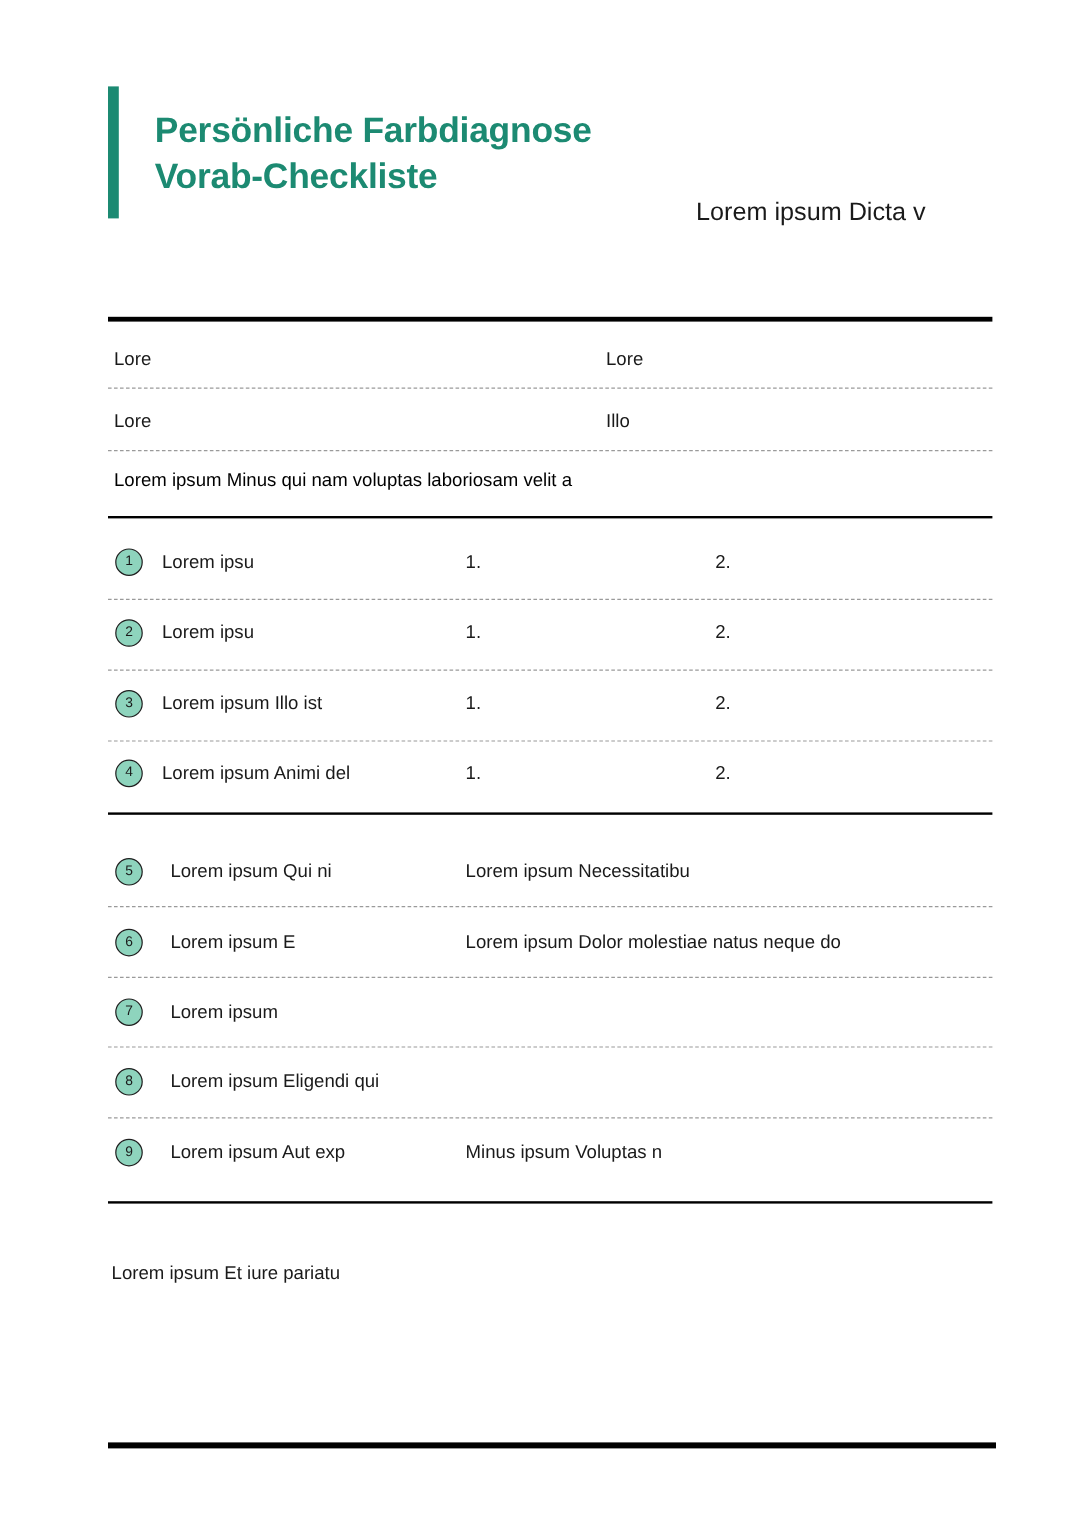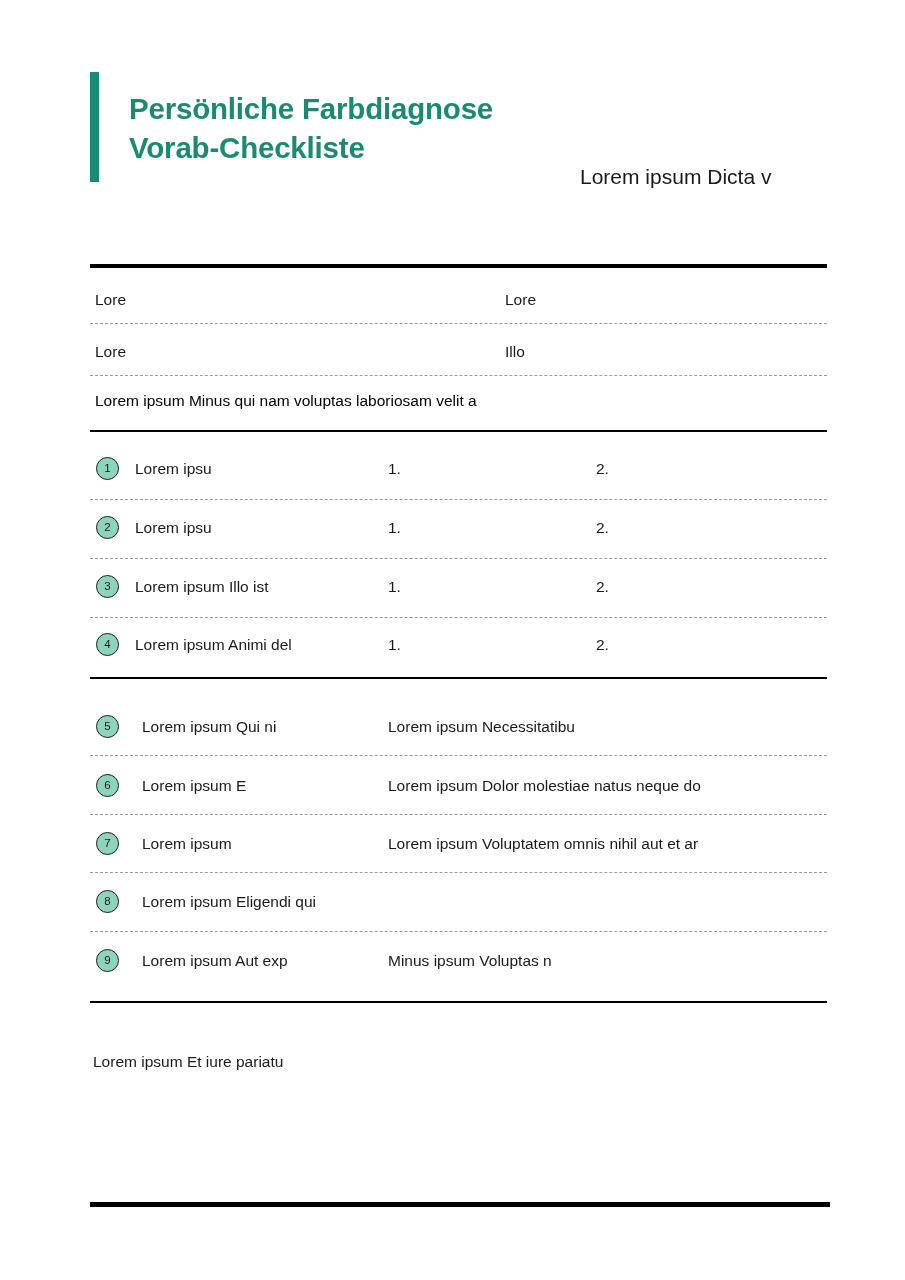--- a/index.html
+++ b/index.html
@@ -265,21 +265,20 @@
   <div class="numrow" style="top:774px">
     <div class="badge" style="left:96px;top:0">6</div>
     <div class="rowlabel" style="left:142px;top:3px">Lorem ipsum E</div>
     <div class="rowcol" style="left:388px;top:3px">Lorem ipsum Dolor molestiae natus neque do</div>
   </div>
   <div class="rule-dashed" style="top:814px"></div>
 
   <div class="numrow" style="top:832px">
     <div class="badge" style="left:96px;top:0">7</div>
     <div class="rowlabel" style="left:142px;top:3px">Lorem ipsum</div>
-    <div class="rowcol" style="left:388px;top:3px">Lorem ipsum Voluptatem omnis nihil aut et ar</div>
   </div>
   <div class="rule-dashed" style="top:872px"></div>
 
   <div class="numrow" style="top:890px">
     <div class="badge" style="left:96px;top:0">8</div>
     <div class="rowlabel" style="left:142px;top:3px">Lorem ipsum Eligendi qui</div>
   </div>
   <div class="rule-dashed" style="top:931px"></div>
 
   <div class="numrow" style="top:949px">

